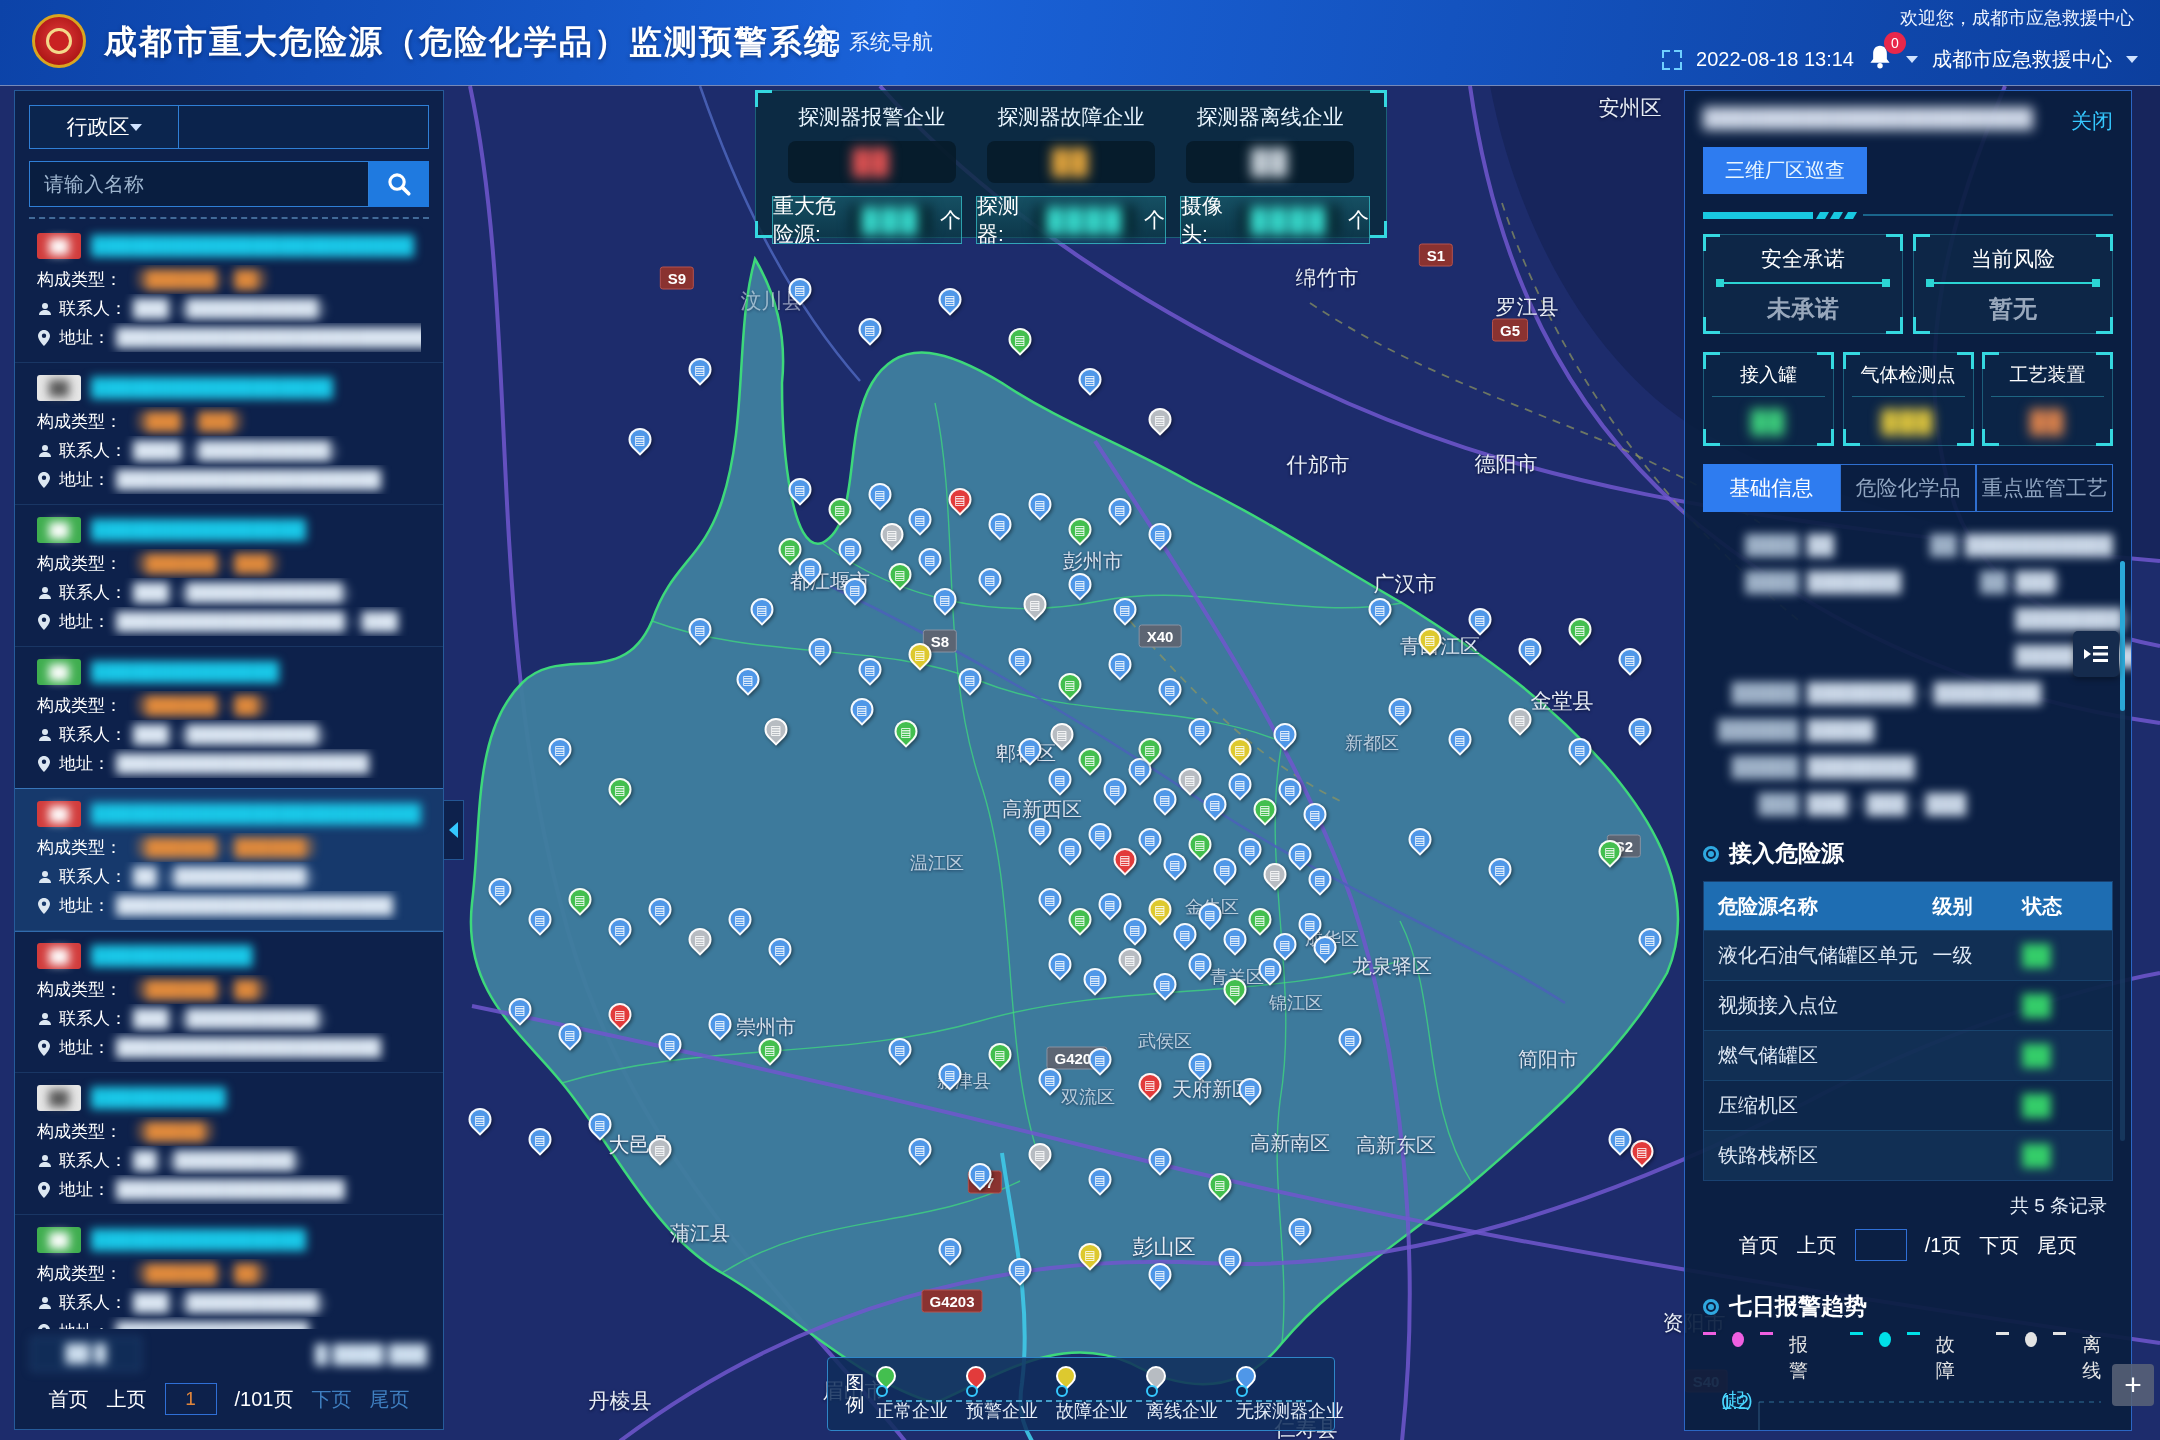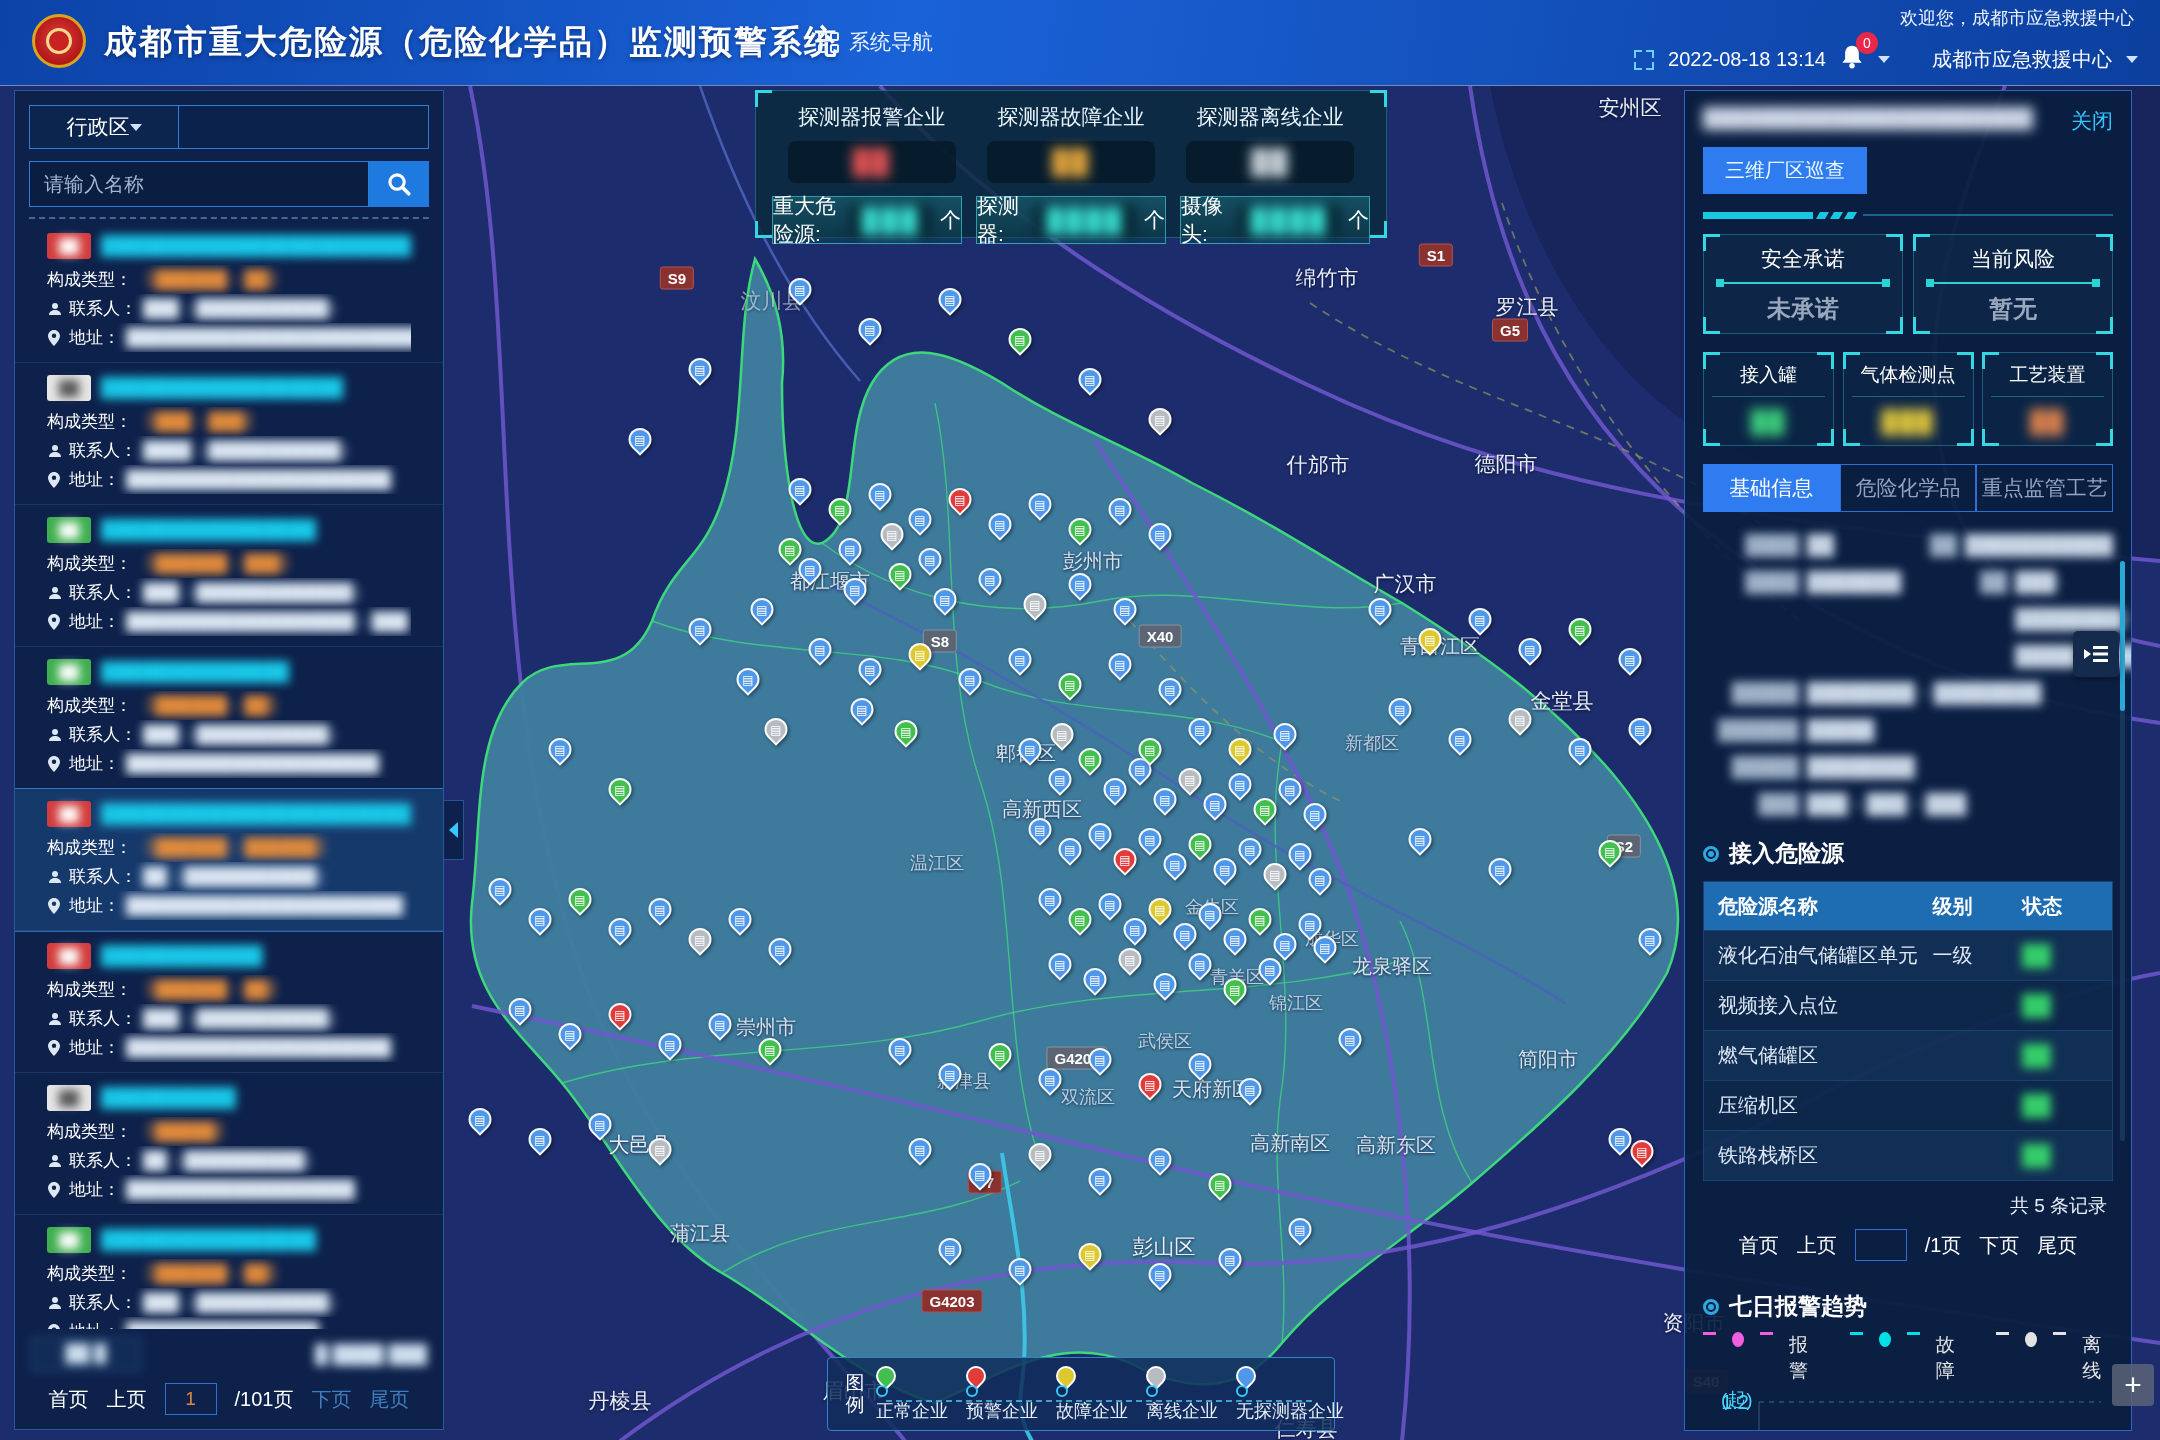--- a/index.html
+++ b/index.html
@@ -87,21 +87,21 @@
   #region-dd{width:150px;height:44px;border:1px solid #2f7fd6;background:rgba(10,40,80,.6);color:#fff;font-size:21px;
     display:flex;align-items:center;justify-content:center;gap:0;cursor:pointer;}
   #region-input{flex:1;height:44px;border:1px solid #2f7fd6;border-left:none;background:rgba(10,40,80,.35);}
   #search-row{display:flex;margin:12px 14px 0;}
   #search-input{flex:1;height:46px;border:1px solid #2f7fd6;background:rgba(8,30,60,.7);color:#e6f0fa;
     font-size:20px;padding:0 14px;outline:none;}
   #search-input::placeholder{color:#9fb6cf;}
   #search-btn{width:60px;height:46px;background:#1f7ae0;border:none;display:flex;align-items:center;justify-content:center;cursor:pointer;}
   #list-sep{margin:10px 14px 0;border-bottom:2px dashed rgba(120,180,230,.5);}
   #company-list{flex:1;overflow:hidden;margin-top:2px;}
-  .item{padding:12px 32px 10px;border-bottom:1px solid rgba(70,130,190,.22);cursor:pointer;}
+  .item{padding:12px 22px 10px;border-bottom:1px solid rgba(70,130,190,.22);cursor:pointer;}
   .item.selected{background:rgba(45,110,180,.32);outline:1px solid rgba(80,170,255,.55);}
   .item .row1{display:flex;gap:10px;align-items:center;margin-bottom:6px;}
   .badge{min-width:44px;height:26px;border-radius:3px;font-size:14px;display:flex;align-items:center;justify-content:center;color:#fff;flex:0 0 auto;}
   .badge.red{background:#d23c3c}.badge.green{background:#3fae4f}.badge.gray{background:#e6e6e6;color:#555;}
   .item .title{color:#19c8e8;font-weight:bold;font-size:19px;white-space:nowrap;overflow:hidden;}
   .meta{display:flex;align-items:center;gap:6px;color:#eef4fc;font-size:17px;line-height:29px;white-space:nowrap;overflow:hidden;}
   .meta .lab{color:#fff;flex:0 0 auto;}
   .meta .v{color:#dbe6f2;}
   .meta .v.orange{color:#e08a3c;}
   .mi{flex:0 0 auto;width:16px;height:16px;display:inline-flex;}
@@ -742,21 +742,21 @@
         </span>
       <span data-interactable="false">2022-08-18 13:14</span>
       <span id="bell-wrap" data-interactable="true">
         <svg width="24" height="26" viewBox="0 0 14 15" data-interactable="false">
           <path d="M7 1 C4.4 1 3 3.1 3 5.6 V8.6 L1.4 10.8 H12.6 L11 8.6 V5.6 C11 3.1 9.6 1 7 1 Z" fill="#fff"></path>
           <circle cx="7" cy="12.6" r="1.6" fill="#fff"></circle>
         </svg>
         <span id="bell-badge" data-interactable="false">0</span>
       </span>
       <span class="caret" data-interactable="false"></span>
-      <span data-interactable="true" style="cursor:pointer;margin-left:28px;">成都市应急救援中心</span>
+      <span data-interactable="true" style="cursor:pointer;">成都市应急救援中心</span>
       <span class="caret" data-interactable="false"></span>
     </div>
   </header>
 
   <div id="stats-panel" class="cbx" data-interactable="false">
       <div class="cb"></div>
     <div id="stats-cols" data-interactable="false">
         <div class="stat-col" data-interactable="false">
           <div class="stat-label" data-interactable="false">探测器报警企业</div>
           <div class="stat-box" data-interactable="false">

